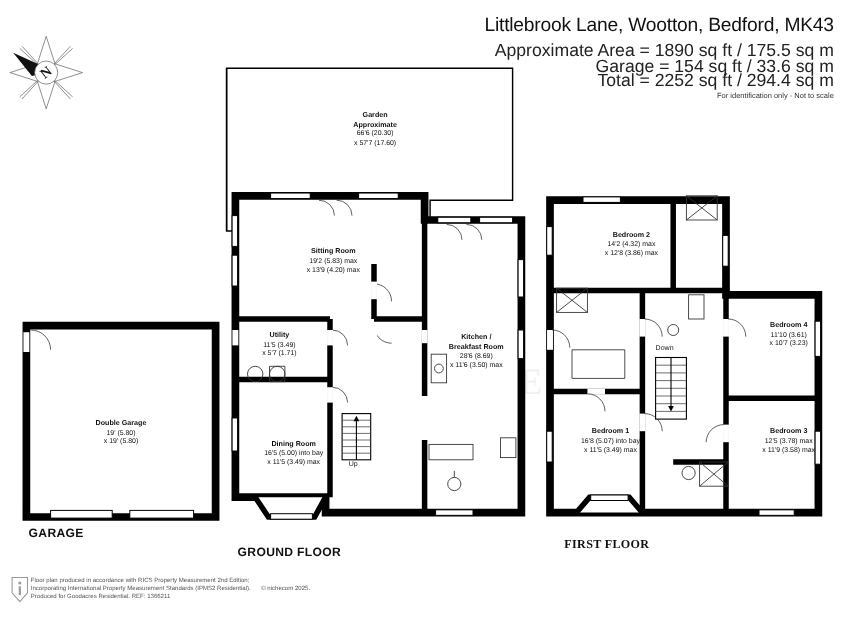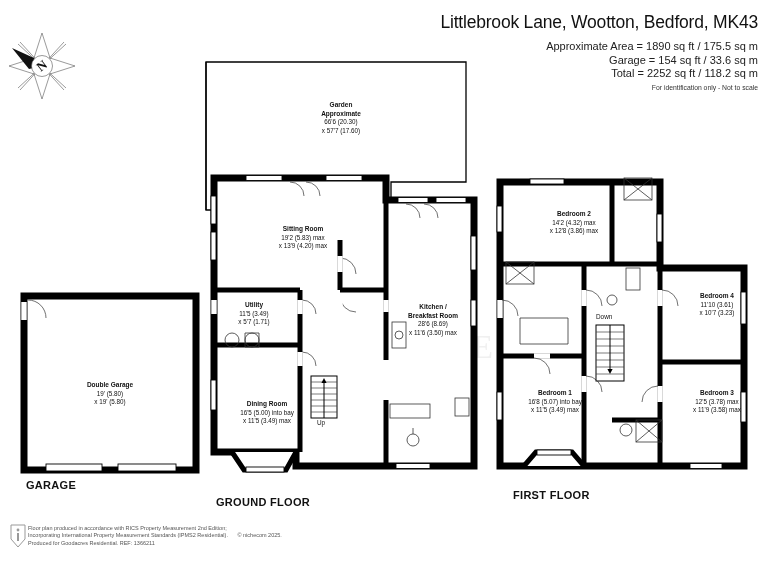--- a/index.html
+++ b/index.html
@@ -15,21 +15,21 @@
 
   
   .header{
     position:absolute; right:10px; top:12px;
     text-align:right;
   }
   .title{
     font-size:17.5px; font-weight:normal; letter-spacing:-0.2px;
     color:#111; white-space:nowrap; margin:0 0 7px 0;
   }
-  .areas{font-size:11px; line-height:13.6px; color:#222;}
+  .areas{font-size:16px; line-height:13.6px; color:#222;}
   .areas div{white-space:nowrap;}
   .disclaimer{font-size:6.8px;color:#333;margin-top:3px;white-space:nowrap;}
 
   
   .lbl{
     position:absolute; text-align:center; line-height:8.6px;
     font-size:6.3px; color:#111; white-space:nowrap;
   }
   .lbl .nm{font-weight:bold;font-size:6.5px;display:block;}
   .lbl .dim{display:block;}
@@ -257,21 +257,21 @@
     </g>
   </g>
 
 </svg>
 
 <div class="header">
   <h1 class="title">Littlebrook Lane, Wootton, Bedford, MK43</h1>
   <div class="areas">
     <div>Approximate Area = 1890 sq ft / 175.5 sq m</div>
     <div>Garage = 154 sq ft / 33.6 sq m</div>
-    <div>Total = 2252 sq ft / 118.2 sq m</div>
+    <div>Total = 2252 sq ft / 294.4 sq m</div>
   </div>
   <div class="disclaimer">For identification only - Not to scale</div>
 </div>
 
 <div class="lbl" style="left:286px;top:101px;width:110px;">
   <span class="nm">Garden</span>
   <span class="nm">Approximate</span>
   <span class="dim">66'6 (20.30)</span>
   <span class="dim">x 57'7 (17.60)</span>
 </div>
@@ -328,21 +328,21 @@
 <div class="lbl" style="left:668px;top:389px;width:98px;">
   <span class="nm">Bedroom 3</span>
   <span class="dim">12'5 (3.78) max</span>
   <span class="dim">x 11'9 (3.58) max</span>
 </div>
 
 <div class="stairlbl" style="left:317px;top:419px;">Up</div>
 <div class="stairlbl" style="left:596px;top:313px;">Down</div>
 
 <div class="floorlbl" style="left:216px;top:496px;">GROUND FLOOR</div>
-<div class="floorlbl" style="left:513px;top:489px;">FIRST FLOOR</div>
+<div class="floorlbl" style="left:513px;top:489px;font-family:Liberation Serif, serif;">FIRST FLOOR</div>
 <div class="floorlbl" style="left:26px;top:479px;">GARAGE</div>
 
 <svg class="footer-badge" width="16" height="24" viewBox="0 0 16 24">
   <path d="M1,1 h14 v14 l-7,8 l-7,-8 z" fill="none" stroke="#999" stroke-width="1"></path>
   <circle cx="8" cy="6" r="1.4" fill="#999"></circle>
   <rect x="7" y="9" width="2" height="8" fill="#999"></rect>
 </svg>
 <div class="footer">
   <div>Floor plan produced in accordance with RICS Property Measurement 2nd Edition;</div>
   <div>

